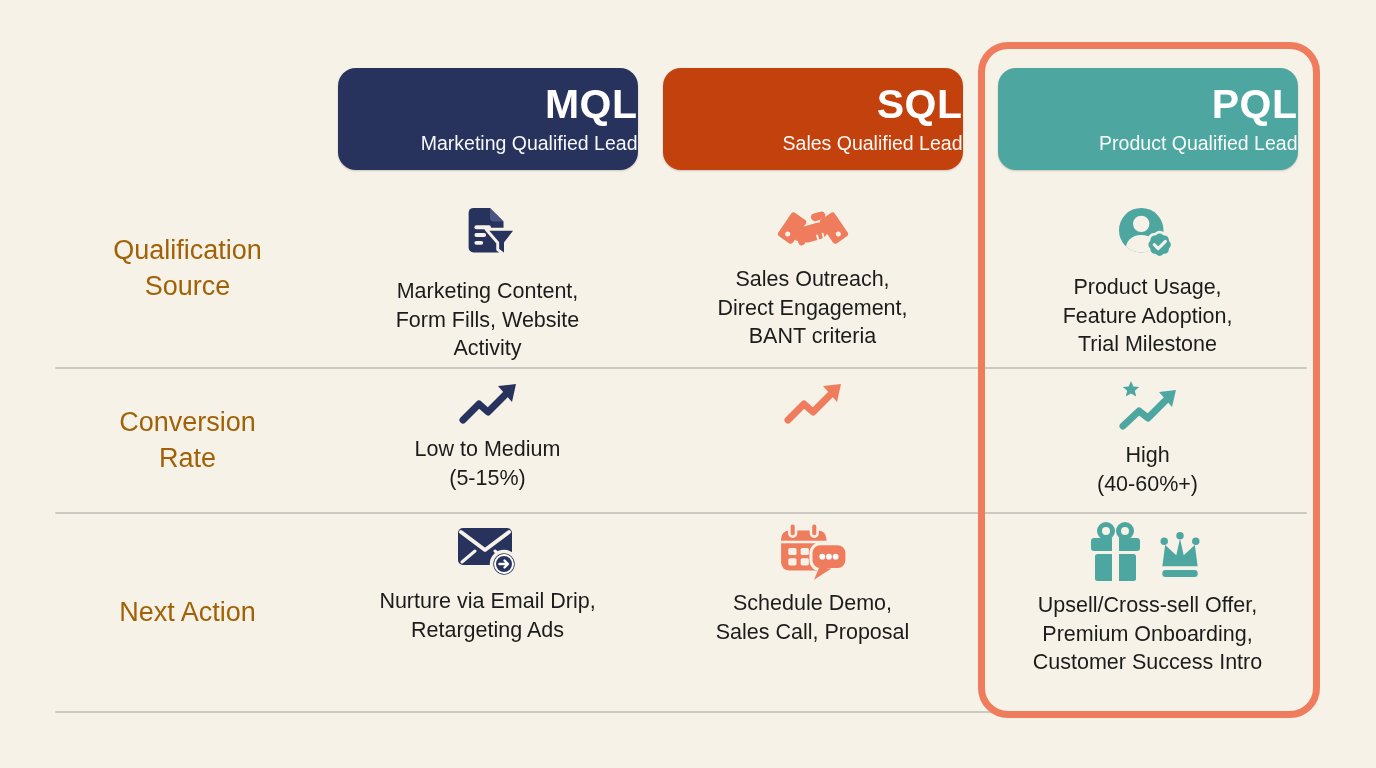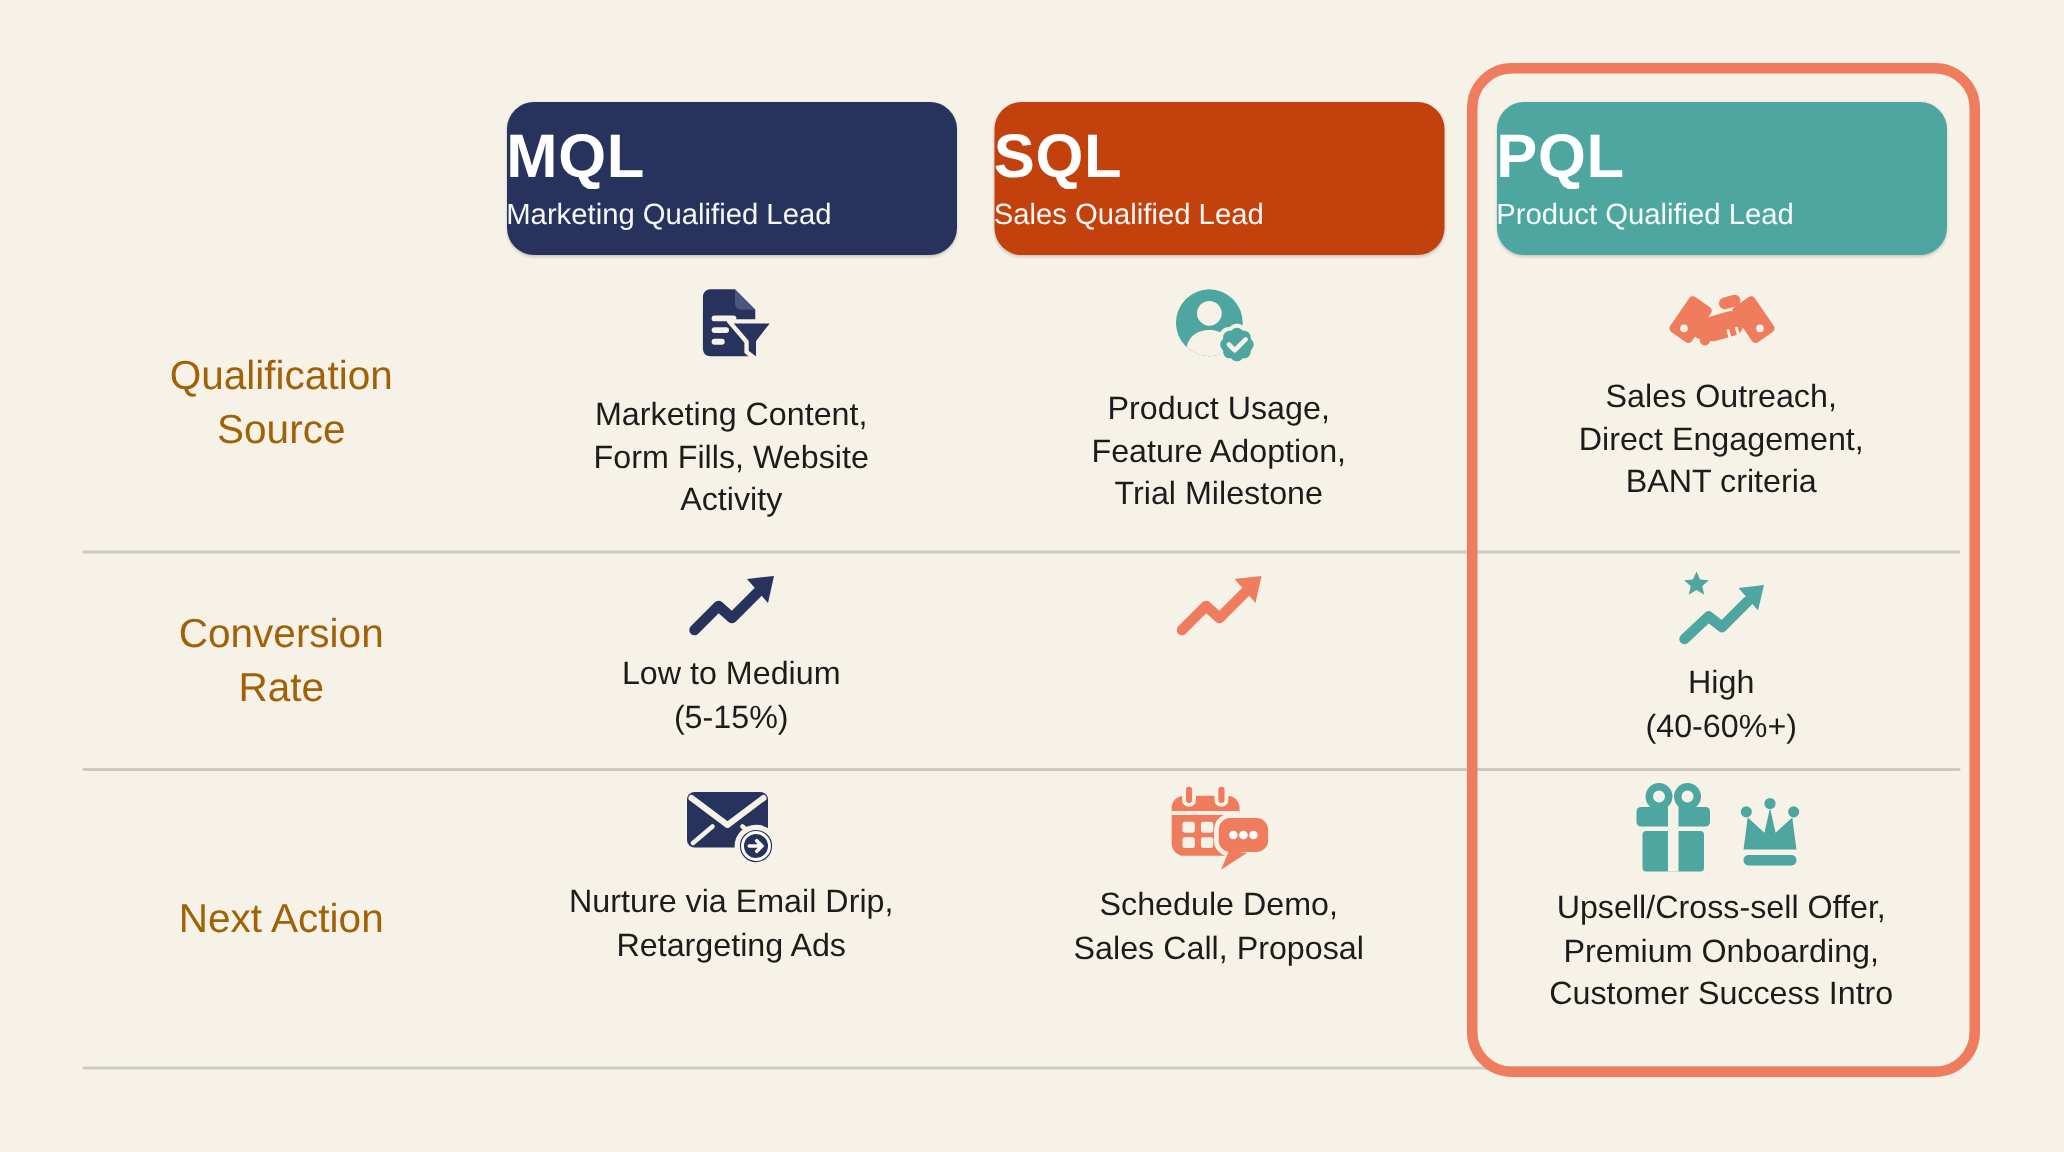--- a/index.html
+++ b/index.html
@@ -10,36 +10,36 @@
   .board{position:absolute;inset:0}
   .grid{
     position:absolute;left:40px;top:0;width:1270px;
     display:grid;
     grid-template-columns:295px 305px 345px 325px;
     grid-template-rows:170px 198px 145px 199px;
   }
   .hcell{display:flex;align-items:flex-end;justify-content:center}
   .pill{
     width:300px;height:102px;border-radius:18px;color:#ffffff;
-    display:flex;flex-direction:column;align-items:flex-start;justify-content:center;
+    display:flex;flex-direction:column;align-items:flex-end;justify-content:center;
     box-shadow:0 1px 2px rgba(0,0,0,0.18);
   }
   .pill-mql{background:#27335d}
   .pill-sql{background:#c2410c}
   .pill-pql{background:#4da6a0}
   .pill .abbr{font-size:41px;font-weight:800;letter-spacing:0.5px;line-height:1.05}
   .pill .full{font-size:19.5px;font-weight:500;margin-top:5px;color:rgba(255,255,255,0.96)}
   .label-cell{
     display:flex;align-items:center;justify-content:center;text-align:center;
     font-size:27px;color:#a16207;white-space:pre-line;line-height:1.33;
   }
   .cell{
     display:flex;flex-direction:column;align-items:center;text-align:center;
   }
-  .cell.r1{padding-top:20px}
+  .cell.r1{padding-top:35px}
   .cell.r2{padding-top:11px}
   .cell.r3{padding-top:8px}
   .icon-wrap{display:flex;align-items:flex-end;justify-content:center;gap:10px}
   .cell-text{
     margin-top:8px;font-size:21.5px;color:#1c1c1c;line-height:1.33;white-space:pre-line;
   }
   .divider{
     position:absolute;left:55px;width:1252px;height:2px;background:#cbc9c2;border-radius:1px;
   }
   .divider.d1{top:367px}
@@ -93,20 +93,47 @@
           <path d="M35 3 v10 a4 4 0 0 0 4 4 h10 Z" fill="#4a5680"></path>
           <rect x="19" y="21" width="17" height="4" rx="2" fill="#f6f2e7"></rect>
           <rect x="19" y="29" width="12" height="4" rx="2" fill="#f6f2e7"></rect>
           <rect x="19" y="37" width="9" height="4" rx="2" fill="#f6f2e7"></rect>
           <path d="M31 25 H62 L51 39 V52 L43 46 V39 Z" fill="#27335d" stroke="#f6f2e7" stroke-width="3" stroke-linejoin="round"></path>
         </svg>
       </span>
       <div class="cell-text">Marketing Content,
 Form Fills, Website
 Activity</div>
+    </div>
+
+    <div class="cell r1">
+      <span class="icon-wrap">
+        <svg width="74" height="52" viewBox="0 0 76 52">
+          <g fill="#ef7c5c" stroke="#ef7c5c" stroke-width="6" stroke-linejoin="round">
+            <polygon points="5,29 18,10 28,17 15,36"></polygon>
+            <polygon points="71,29 58,10 48,17 61,36"></polygon>
+          </g>
+          <g fill="#ef7c5c" transform="rotate(-16 38 27)">
+            <rect x="23" y="19" width="30" height="17" rx="8.5"></rect>
+            <circle cx="24" cy="22.5" r="3.6"></circle>
+            <circle cx="21.5" cy="28" r="3.6"></circle>
+            <circle cx="24" cy="33.5" r="3.6"></circle>
+            <rect x="40" y="9" width="15" height="8" rx="4"></rect>
+          </g>
+          <g stroke="#f6f2e7" stroke-width="2" stroke-linecap="round" transform="rotate(-16 38 27)">
+            <path d="M41 36.5 v-5"></path>
+              <path d="M47 36.5 v-5"></path>
+          </g>
+          <circle cx="12" cy="29" r="2.6" fill="#f6f2e7"></circle>
+          <circle cx="64" cy="29" r="2.6" fill="#f6f2e7"></circle>
+        </svg>
+      </span>
+      <div class="cell-text">Sales Outreach,
+Direct Engagement,
+BANT criteria</div>
     </div>
 
     <div class="cell r1">
       <span class="icon-wrap">
         <svg width="64" height="60" viewBox="0 0 66 62">
           <defs>
               <clipPath id="uvc">
                 <circle cx="26" cy="26" r="23"></circle>
               </clipPath>
             </defs>
@@ -124,47 +151,20 @@
             <rect x="35.5" y="31.5" width="19" height="19" rx="4.5" transform="rotate(45 45 41)"></rect>
           </g>
           <path d="M39.5 41 l4 4 l7.5 -7.5" fill="none" stroke="#f6f2e7" stroke-width="3.2" stroke-linecap="round" stroke-linejoin="round"></path>
         </svg>
       </span>
       <div class="cell-text">Product Usage,
 Feature Adoption,
 Trial Milestone</div>
     </div>
 
-    <div class="cell r1">
-      <span class="icon-wrap">
-        <svg width="74" height="52" viewBox="0 0 76 52">
-          <g fill="#ef7c5c" stroke="#ef7c5c" stroke-width="6" stroke-linejoin="round">
-            <polygon points="5,29 18,10 28,17 15,36"></polygon>
-            <polygon points="71,29 58,10 48,17 61,36"></polygon>
-          </g>
-          <g fill="#ef7c5c" transform="rotate(-16 38 27)">
-            <rect x="23" y="19" width="30" height="17" rx="8.5"></rect>
-            <circle cx="24" cy="22.5" r="3.6"></circle>
-            <circle cx="21.5" cy="28" r="3.6"></circle>
-            <circle cx="24" cy="33.5" r="3.6"></circle>
-            <rect x="40" y="9" width="15" height="8" rx="4"></rect>
-          </g>
-          <g stroke="#f6f2e7" stroke-width="2" stroke-linecap="round" transform="rotate(-16 38 27)">
-            <path d="M41 36.5 v-5"></path>
-              <path d="M47 36.5 v-5"></path>
-          </g>
-          <circle cx="12" cy="29" r="2.6" fill="#f6f2e7"></circle>
-          <circle cx="64" cy="29" r="2.6" fill="#f6f2e7"></circle>
-        </svg>
-      </span>
-      <div class="cell-text">Sales Outreach,
-Direct Engagement,
-BANT criteria</div>
-    </div>
-
     <div class="label-cell">Conversion
 Rate</div>
 
     <div class="cell r2">
       <span class="icon-wrap">
         <svg width="62" height="48" viewBox="0 0 62 48">
           <path d="M6 41 L22 25 L31 33 L48 16" fill="none" stroke="#27335d" stroke-width="7" stroke-linecap="round" stroke-linejoin="round"></path>
           <path d="M41 7 L59 5 L55 23 Z" fill="#27335d"></path>
         </svg>
       </span>

